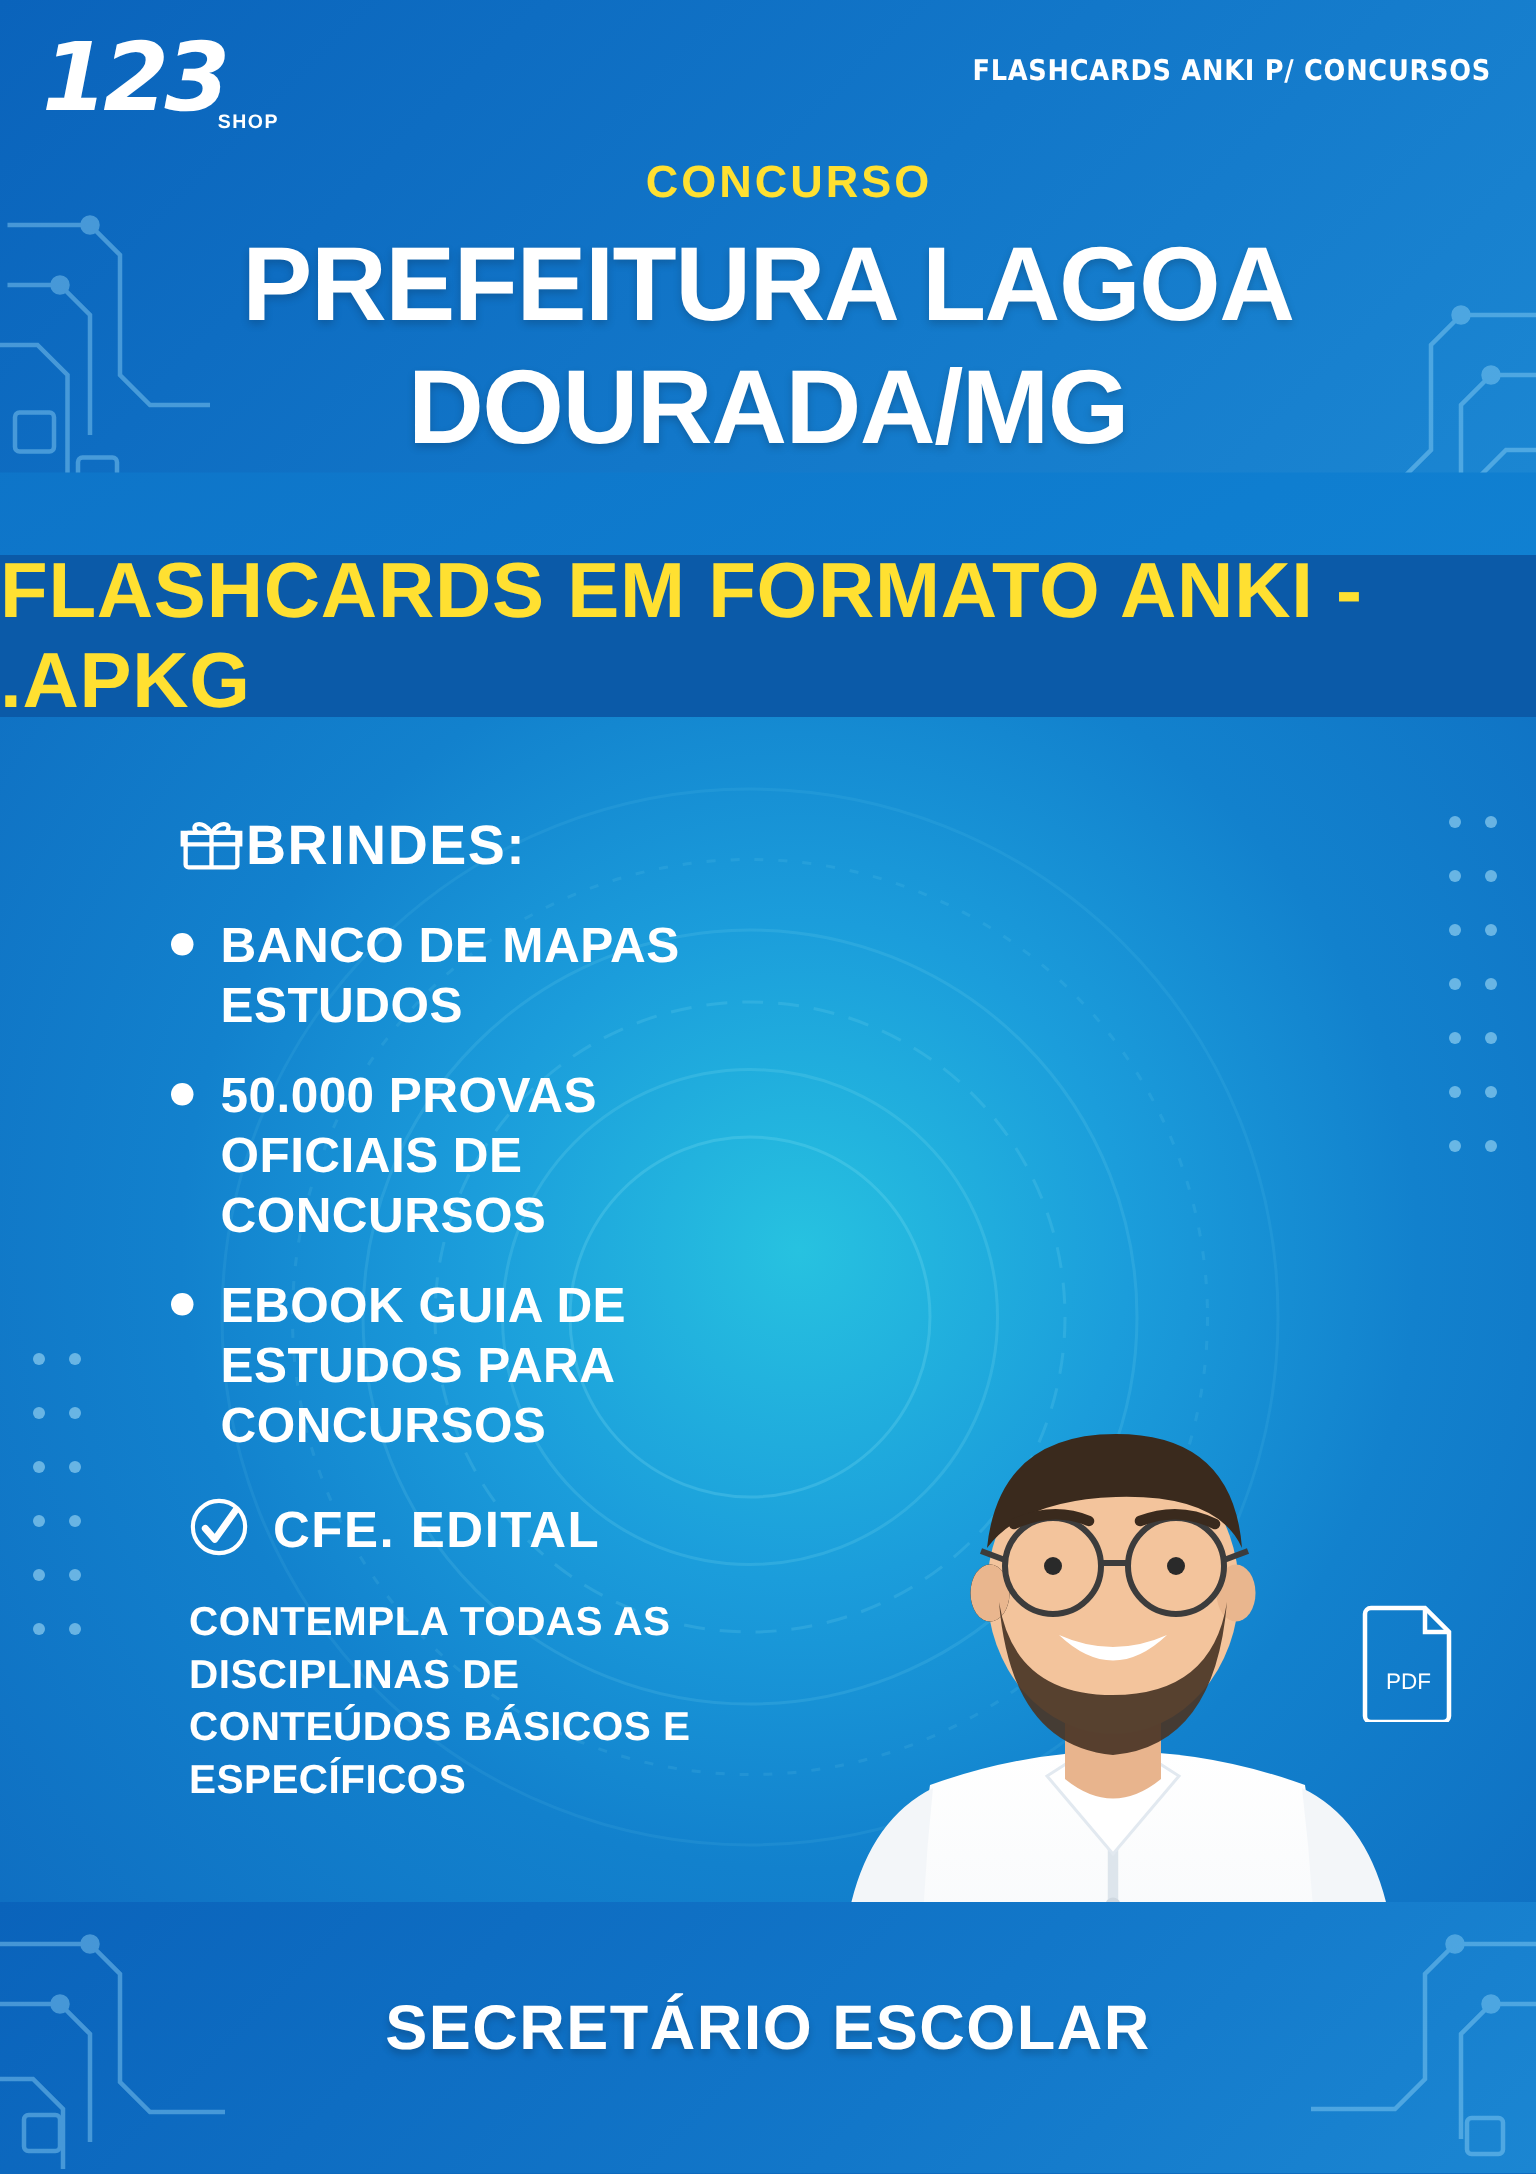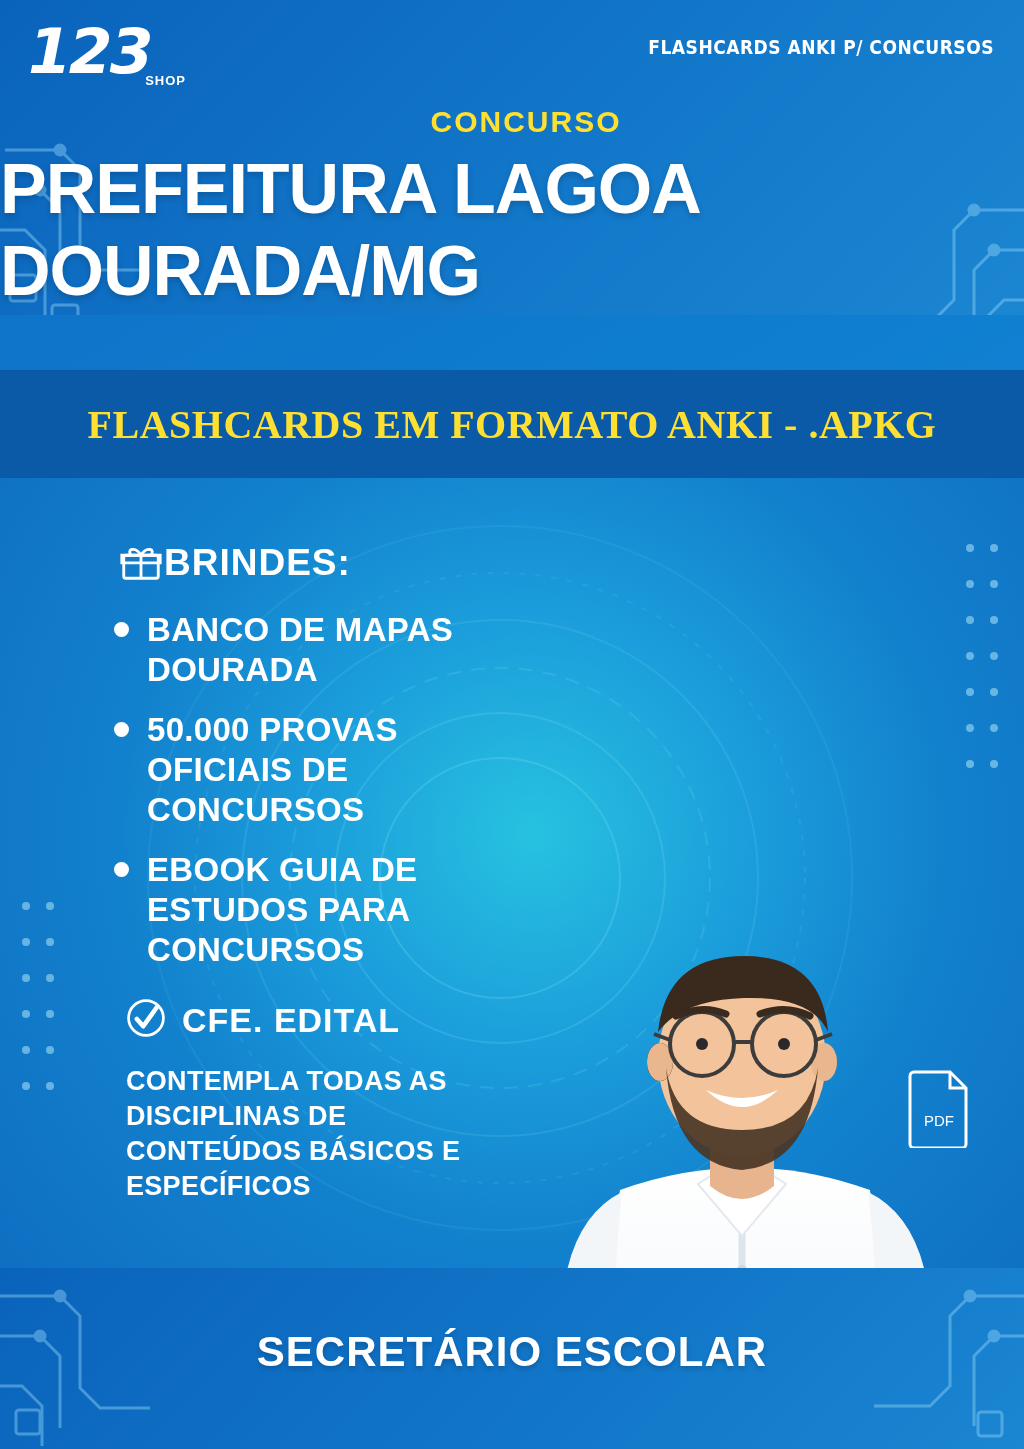--- a/index.html
+++ b/index.html
@@ -74,44 +74,44 @@
     color: #ffe031;
     font-size: 30px;
     font-weight: bold;
     letter-spacing: 2px;
     padding-left: 28px;
   }
 
   .title {
     position: absolute;
     top: 148px; left: 0; width: 1024px;
+    text-align: center;
     color: #ffffff;
     font-size: 70px;
     line-height: 82px;
     font-weight: bold;
     letter-spacing: -1px;
     text-shadow: 0 3px 6px rgba(0,0,0,.18);
   }
 
   
   .format-bar {
     position: absolute;
     top: 370px; left: 0;
     width: 1024px; height: 108px;
     background: #0b5aa8;
     display: flex;
     align-items: center;
     justify-content: center;
   }
   .format-bar span {
     color: #ffe031;
-    font-size: 40px;
+    font-size: 52px;
     font-weight: bold;
     letter-spacing: .5px;
-    font-family: Liberation Serif, serif;
   }
 
   
   .body-area {
     position: absolute;
     top: 478px; left: 0;
     width: 1024px; height: 790px;
     background: radial-gradient(circle at 52% 45%, #27c2e0 0%, #1b9ddb 32%, #1281cd 60%, #0f6fc2 100%);
     overflow: hidden;
   }
@@ -333,21 +333,21 @@
           <path d="M24 18v24"></path>
           <path d="M24 18c-6-10-16-6-10 0M24 18c6-10 16-6 10 0"></path>
         </svg>
       </span>
       <span class="txt">BRINDES:</span>
     </div>
 
     <div class="bullets">
       <div class="bullet">
         <span class="dot"></span>
-        <span class="label">BANCO DE MAPAS DOURADA</span>
+        <span class="label">BANCO DE MAPAS ESTUDOS</span>
       </div>
       <div class="bullet">
         <span class="dot"></span>
         <span class="label">50.000 PROVAS OFICIAIS DE CONCURSOS</span>
       </div>
       <div class="bullet">
         <span class="dot"></span>
         <span class="label">EBOOK GUIA DE ESTUDOS PARA CONCURSOS</span>
       </div>
     </div>

